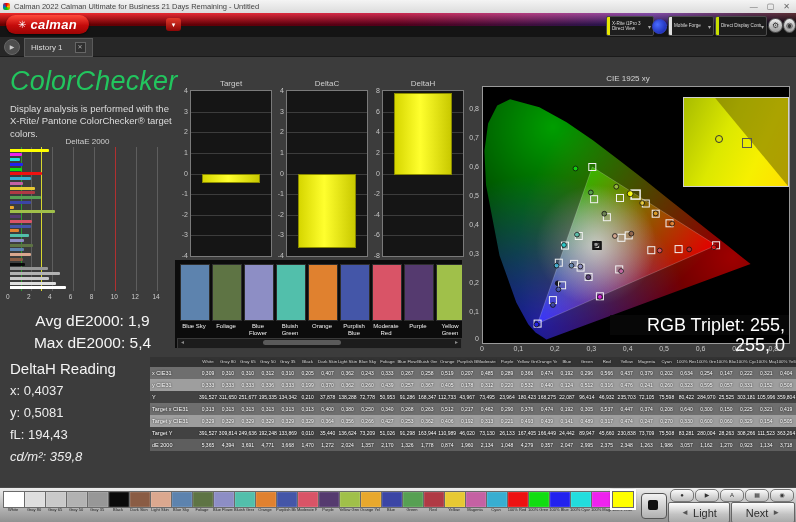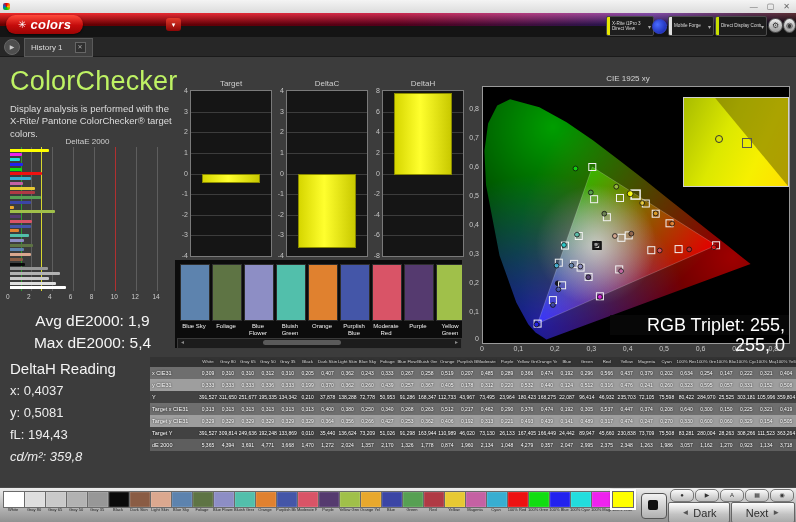--- a/index.html
+++ b/index.html
@@ -37,21 +37,21 @@
     font-size:8px;line-height:13px;text-align:center;}
   
   #tabbar{left:0;top:37px;width:796px;height:19px;background:#272727;border-bottom:1px solid #1a1a1a;}
   #tab-scroll-btn{left:4px;top:2px;width:14px;height:14px;border-radius:50%;background:#4e4e4e;
     border:1px solid #666;color:#ccc;font-size:6px;text-align:center;line-height:14px;}
   #history-tab{left:24px;top:1px;height:17px;padding:0 6px;background:#3f3f3f;border:1px solid #5a5a5a;
     display:flex;align-items:center;gap:12px;font-size:8px;color:#ddd;}
   #history-tab .tab-close{font-size:6px;color:#aaa;border:1px solid #666;background:#303030;
     width:9px;height:9px;line-height:9px;text-align:center;}
   
-  #page-title{left:10px;top:66px;font-size:27px;color:#bef264;letter-spacing:.2px;}
+  #page-title{left:10px;top:66px;font-size:27px;color:#22c55e;letter-spacing:.2px;font-style:italic;}
   #page-desc{left:10px;top:103px;width:165px;font-size:9.5px;color:#dcdcdc;line-height:1.3;}
   #de-title{left:0px;top:137px;width:175px;text-align:center;font-size:8px;color:#cfcfcf;}
   #de-plot{left:10px;top:147px;width:157px;height:144px;}
   .de-grid{position:absolute;top:0;bottom:0;width:1px;background:#5e5e5e;}
   .de-ref{position:absolute;top:0;bottom:0;width:1px;}
   .de-bar{position:absolute;height:3.1px;border-radius:0 1px 1px 0;}
   #de-xticks{left:4px;top:293px;width:170px;height:8px;font-size:6.5px;color:#cfcfcf;}
   #de-xticks span{position:absolute;}
   #avg-de{left:0;top:312px;width:185px;text-align:center;font-size:15.5px;color:#f5f5f5;}
   #max-de{left:0;top:334px;width:185px;text-align:center;font-size:15.5px;color:#f5f5f5;}
@@ -108,32 +108,33 @@
   .nav-btn{position:absolute;top:14px;height:19px;border:1px solid #666;border-radius:2px;
      background:linear-gradient(#fdfdfd,#c2c2c2 60%,#ababab);font-size:11px;color:#2e2e2e;
      display:flex;align-items:center;justify-content:center;gap:4px;}
   .nav-arrow{font-size:8px;color:#555;}
 </style>
 </head>
 <body>
 
 <div class="abs" id="titlebar">
   <div id="app-icon"></div>
+  <span>Calman 2022 Calman Ultimate for Business 21 Days Remaining   - Untitled</span>
   <div id="win-controls">
     <span>—</span>
     <span>▢</span>
     <span>✕</span>
   </div>
 </div>
 
 <div class="abs" id="toolbar">
   <div class="abs" id="toolbar-stripe"></div>
   <div class="abs" id="calman-logo">
     <span class="logo-glyph">✳</span>
-    <span class="logo-text">colors</span>
+    <span class="logo-text">calman</span>
   </div>
   <div class="abs" id="calman-menu">▾</div>
   <div id="device-boxes">
       <div class="abs device-box" style="left:606px;width:46px;">
         <div class="device-accent" style="background:#e8e800;"></div>
         <div class="device-text">
           <div>X-Rite i1Pro 3</div>
           <div>Direct View</div>
         </div>
         <span class="device-chevron">▾</span>
@@ -863,19 +864,19 @@
   <div class="abs" id="stop-btn"></div>
   <div id="mini-btns">
       <div class="mini-btn" style="left:670px;">●</div>
       <div class="mini-btn" style="left:695px;">▶</div>
       <div class="mini-btn" style="left:720px;">A</div>
       <div class="mini-btn" style="left:745px;">▦</div>
       <div class="mini-btn" style="left:770px;">◉</div>
     </div>
   <div class="abs nav-btn" style="left:668px;width:60px;">
     <span class="nav-arrow">◄</span>
-    <span>Dark</span>
+    <span>Light</span>
   </div>
   <div class="abs nav-btn" style="left:731px;width:62px;">
     <span>Next</span>
     <span class="nav-arrow">►</span>
   </div>
 </div>
 
 </body></html>

